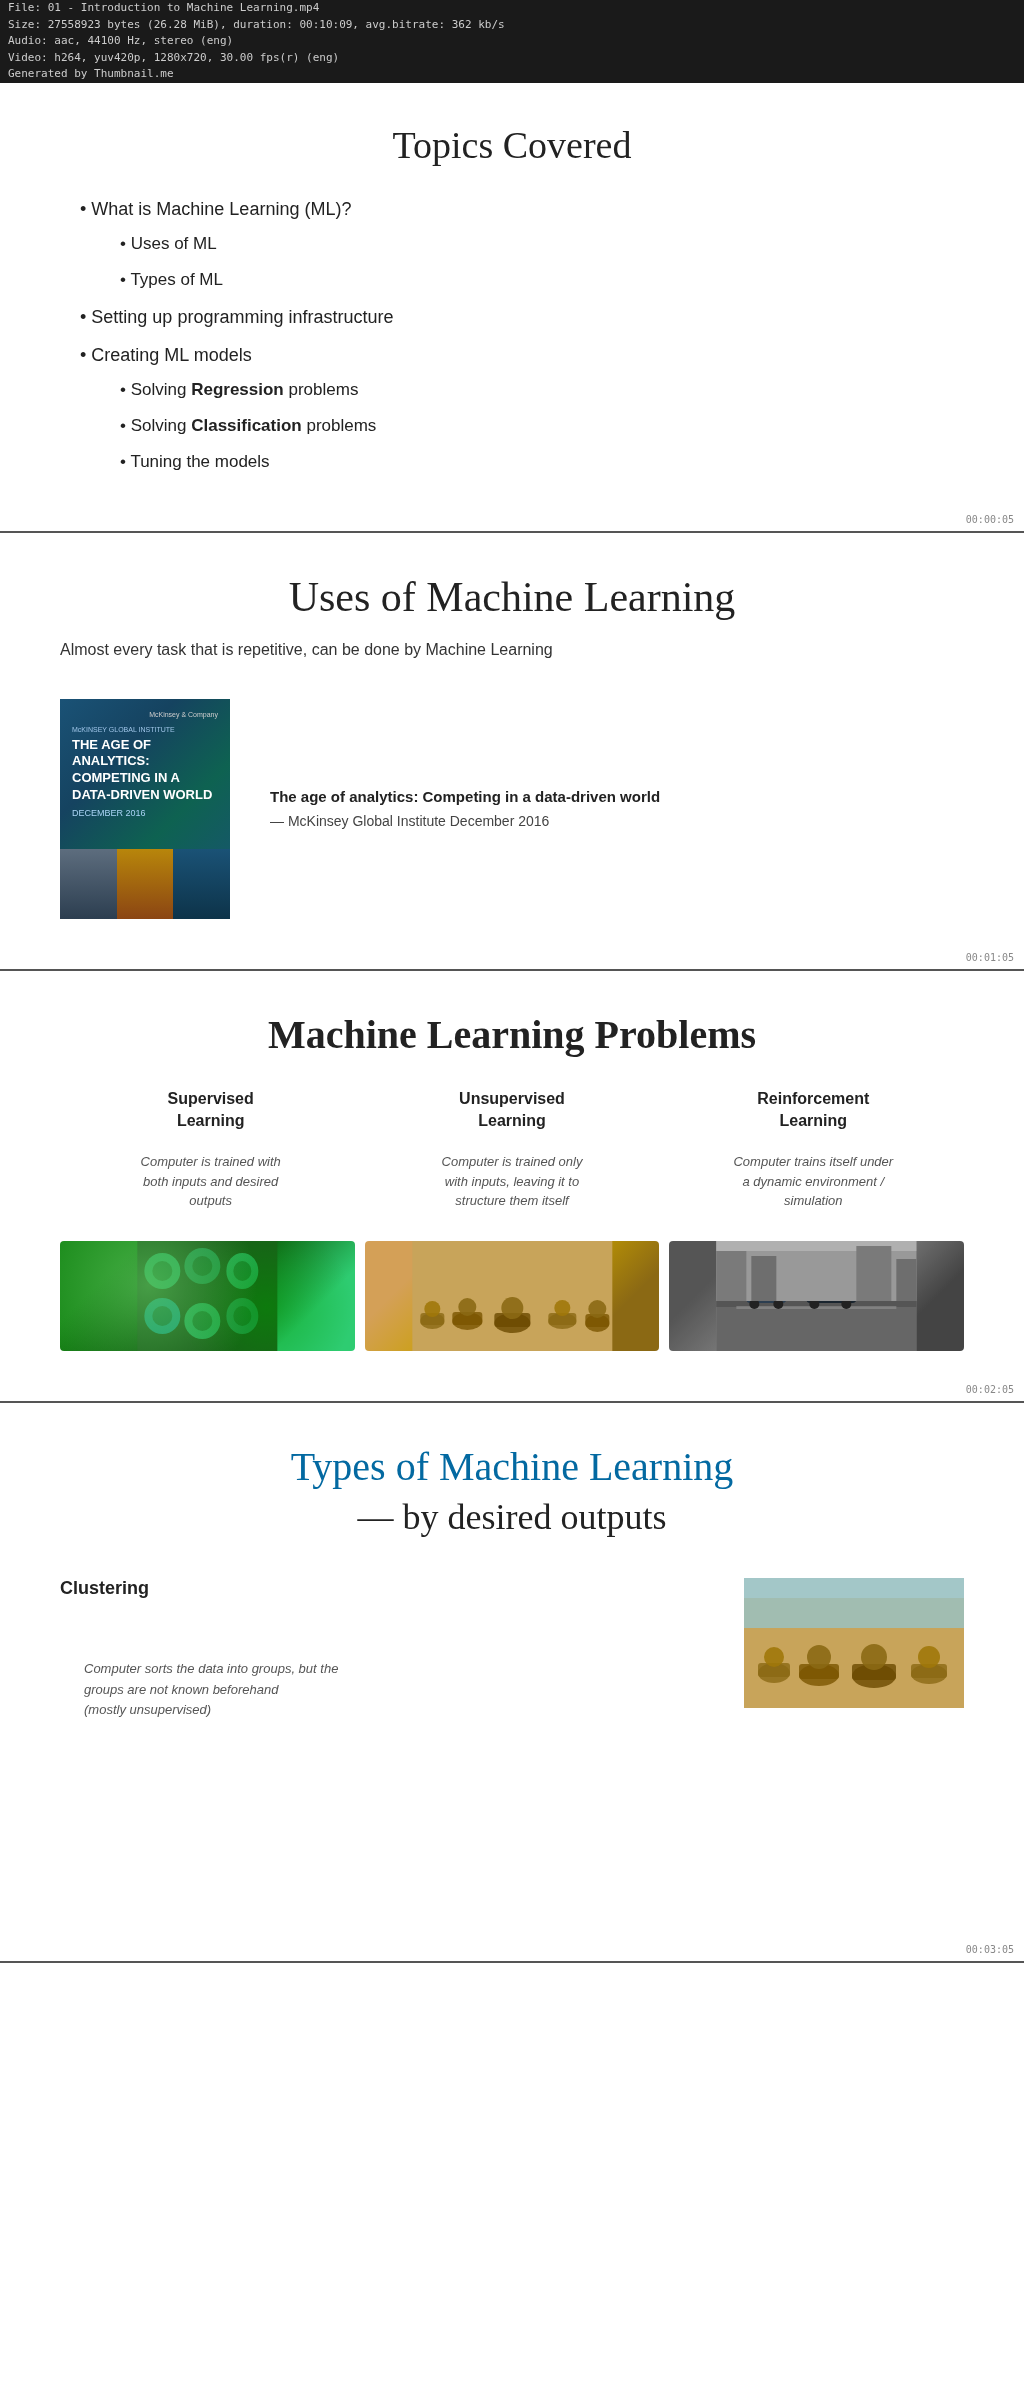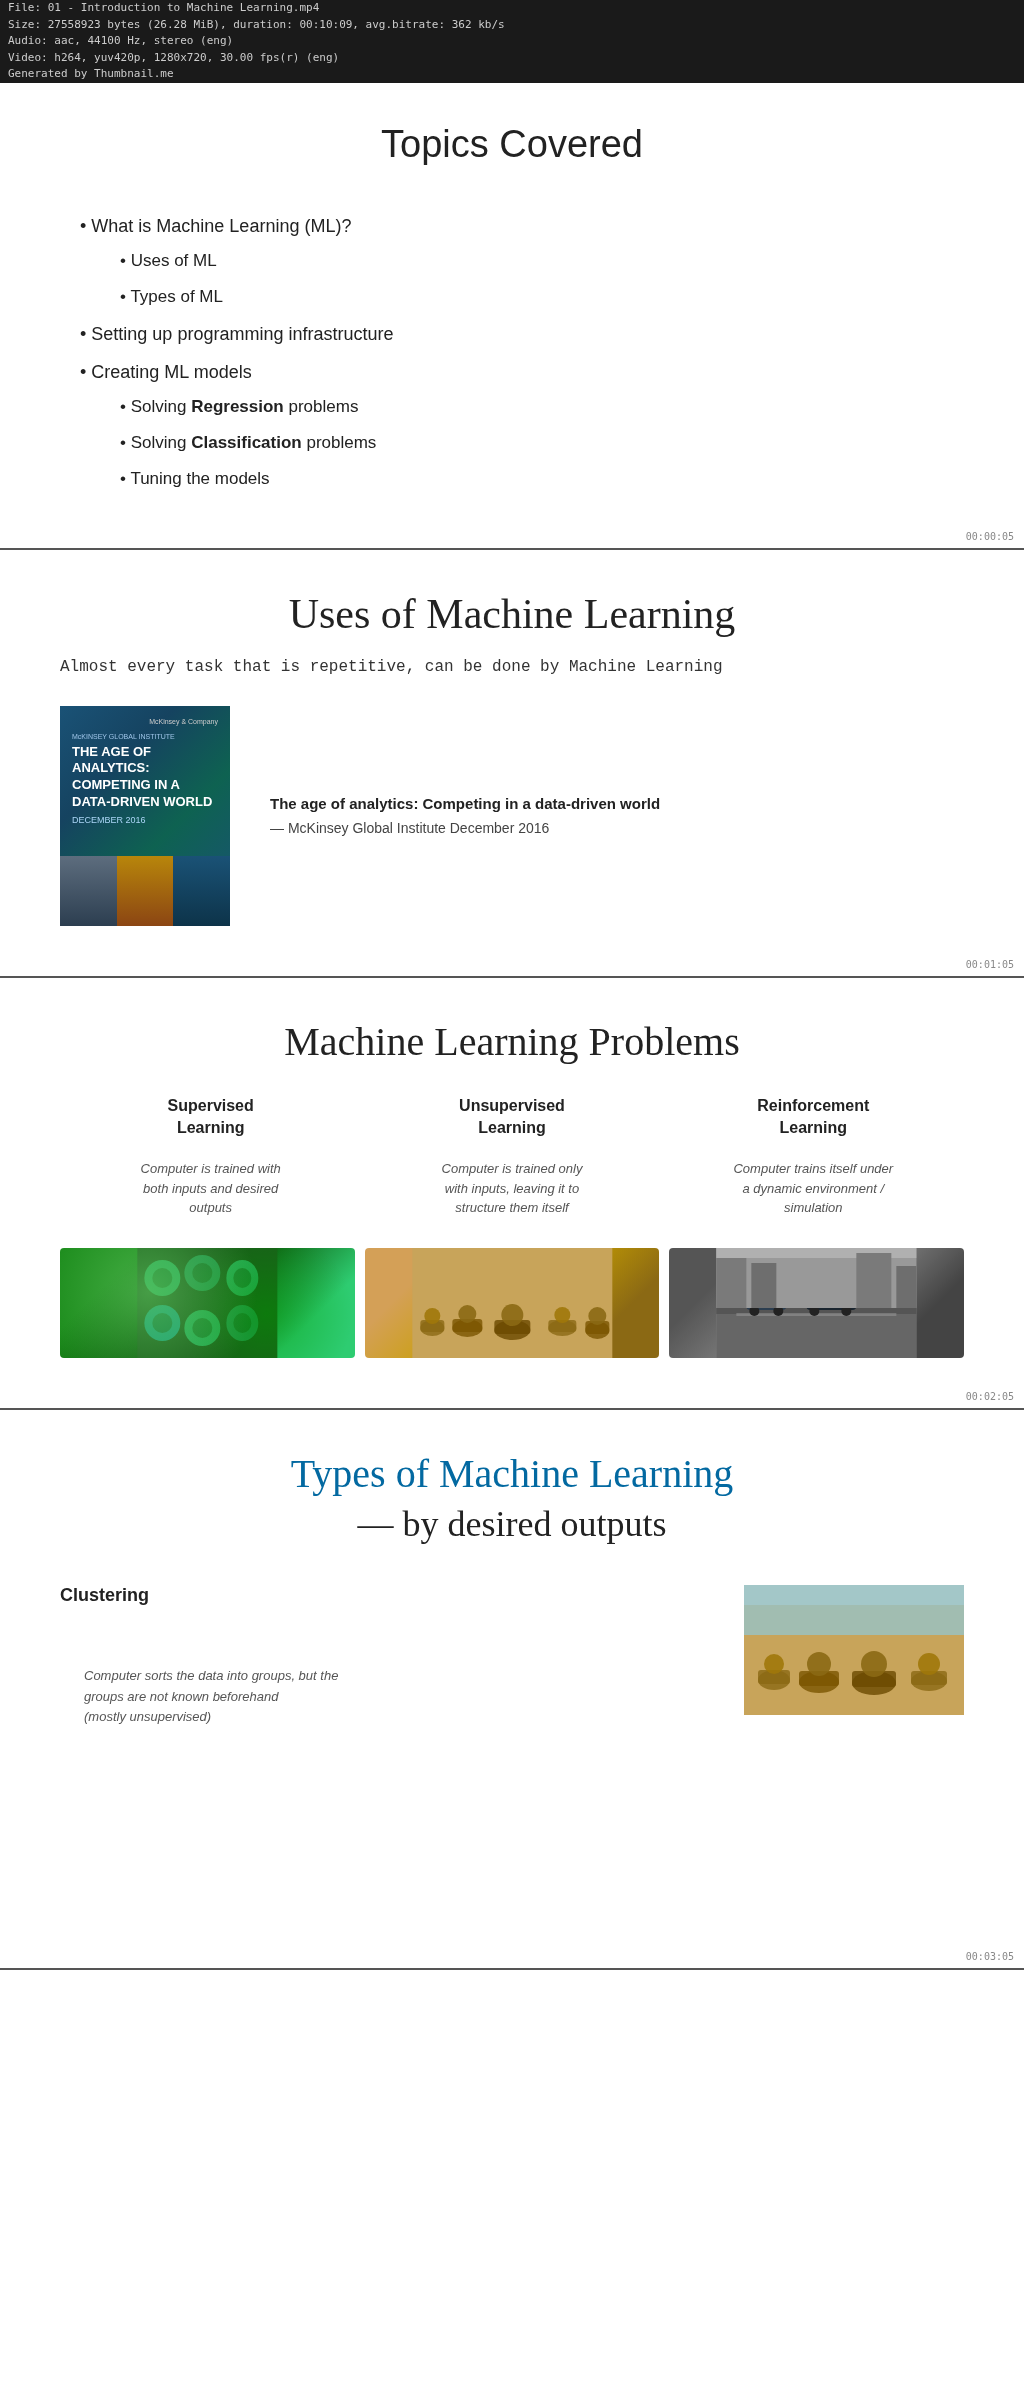--- a/index.html
+++ b/index.html
@@ -35,22 +35,22 @@
       font-size: 10px;
       color: #888;
       font-family: monospace;
     }
 
     
     .slide-1 h1 {
       text-align: center;
       font-size: 38px;
       font-weight: normal;
-      font-family: Liberation Sans, sans-serif;
-      margin-bottom: 42px;
+      font-family: Liberation Serif, serif;
+      margin-bottom: 24px;
       color: #222;
     }
 
     .slide-1 ul {
       list-style: none;
       padding-left: 20px;
       font-size: 18px;
       color: #222;
       line-height: 2;
     }
@@ -77,22 +77,22 @@
       font-size: 42px;
       font-weight: normal;
       font-family: Georgia, serif;
       margin-bottom: 20px;
       color: #222;
     }
 
     .slide-2 .subtitle {
       font-size: 16px;
       color: #333;
-      margin-bottom: 30px;
-      font-family: Liberation Mono, monospace;
+      margin-bottom: 40px;
+      font-family: Liberation Sans, sans-serif;
     }
 
     .slide-2 .content-row {
       display: flex;
       align-items: center;
       gap: 40px;
     }
 
     .book-cover {
       width: 170px;
@@ -174,21 +174,21 @@
 
     .book-caption .caption-source {
       font-size: 14px;
       color: #444;
     }
 
     
     .slide-3 h1 {
       text-align: center;
       font-size: 40px;
-      font-weight: normal;
+      font-weight: bold;
       font-family: Georgia, serif;
       margin-bottom: 30px;
       color: #222;
     }
 
     .ml-problems-grid {
       display: flex;
       justify-content: space-around;
       margin-bottom: 30px;
     }

